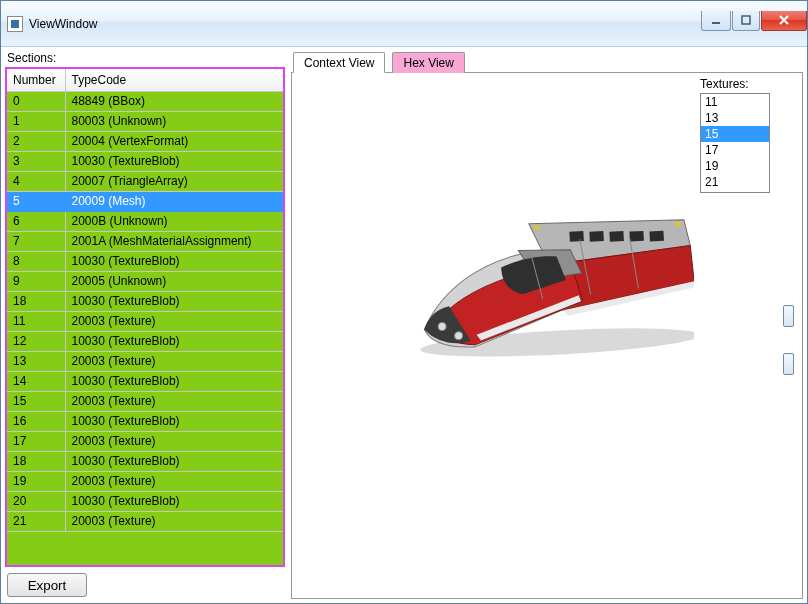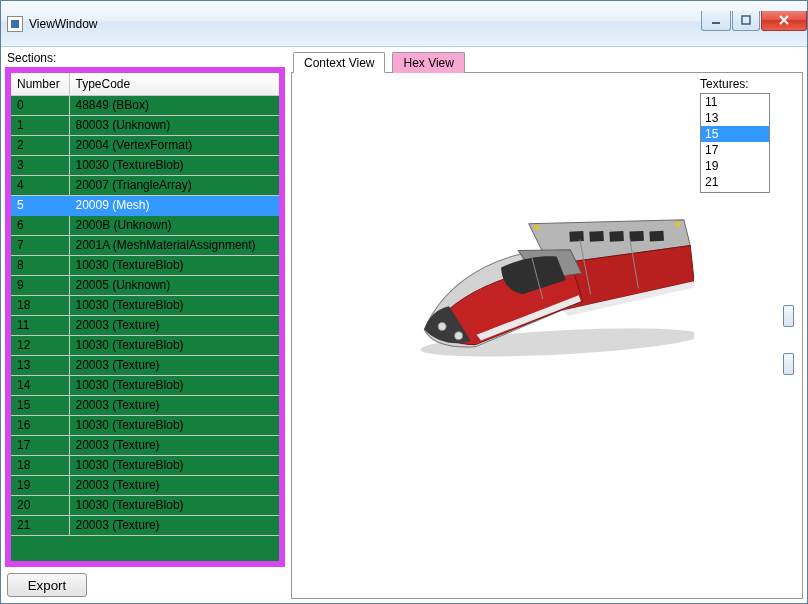--- a/index.html
+++ b/index.html
@@ -74,23 +74,23 @@
     background: #fff;
   }
   .left-pane {
     width: 280px;
     display: flex;
     flex-direction: column;
   }
   .sections-label { margin: 0 0 2px 2px; }
   .grid {
     flex: 1;
-    border: 6px solid #d946ef;
+    border: 2px solid #d946ef;
     overflow: hidden;
-    background: #15803d;
+    background: #84cc16;
   }
   .grid table { border-collapse: collapse; width: 100%; }
   .grid th {
     text-align: left;
     font-weight: normal;
     background: linear-gradient(to bottom,#fff,#f0f0f0);
     border: 1px solid #c7c7c7;
     border-top: none;
     padding: 3px 6px;
     height: 22px;

